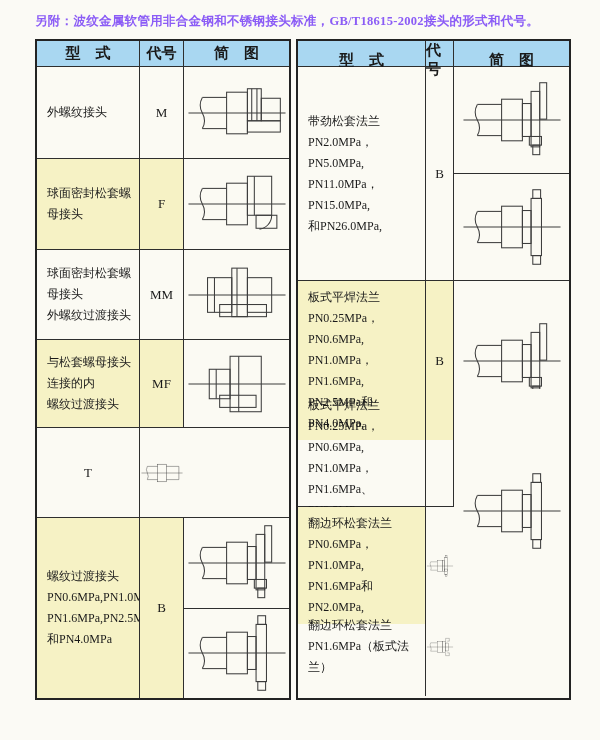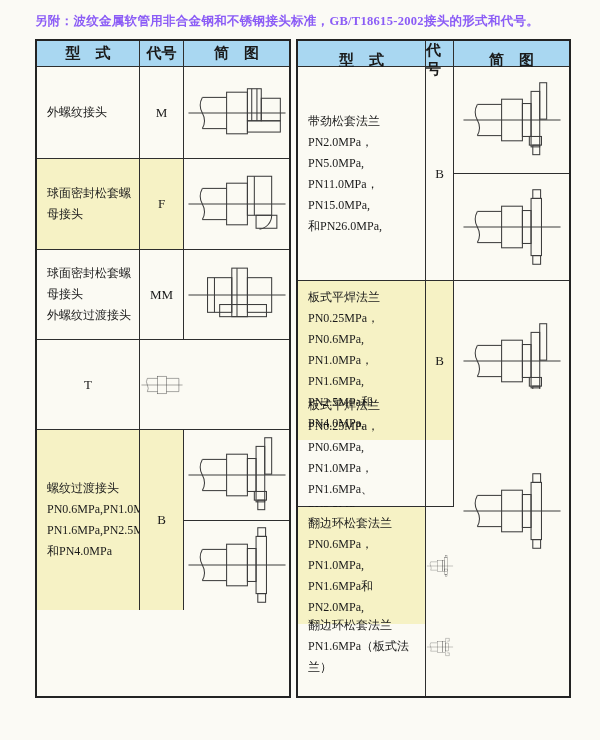--- a/index.html
+++ b/index.html
@@ -173,20 +173,30 @@
       <div class="cell type">球面密封松套螺母接头
 外螺纹过渡接头</div>
       <div class="cell code">MM</div>
       <div class="cell diag">
         <svg class="fig" viewBox="0 0 120 90">
             <use href="#sym-mm"></use>
           </svg>
       </div>
     </div>
 
+    <div class="row" style="height:87px">
+      <div class="cell type hl">与松套螺母接头连接的内
+螺纹过渡接头</div>
+      <div class="cell code hl">MF</div>
+      <div class="cell diag">
+        <svg class="fig" viewBox="0 0 120 90">
+            <use href="#sym-mf"></use>
+          </svg>
+      </div>
+    </div>
 
     <div class="row" style="height:89px">
       <div class="cell code">T</div>
       <div class="cell diag">
         <svg class="fig" viewBox="0 0 120 90">
             <use href="#sym-t"></use>
           </svg>
       </div>
     </div>
 

